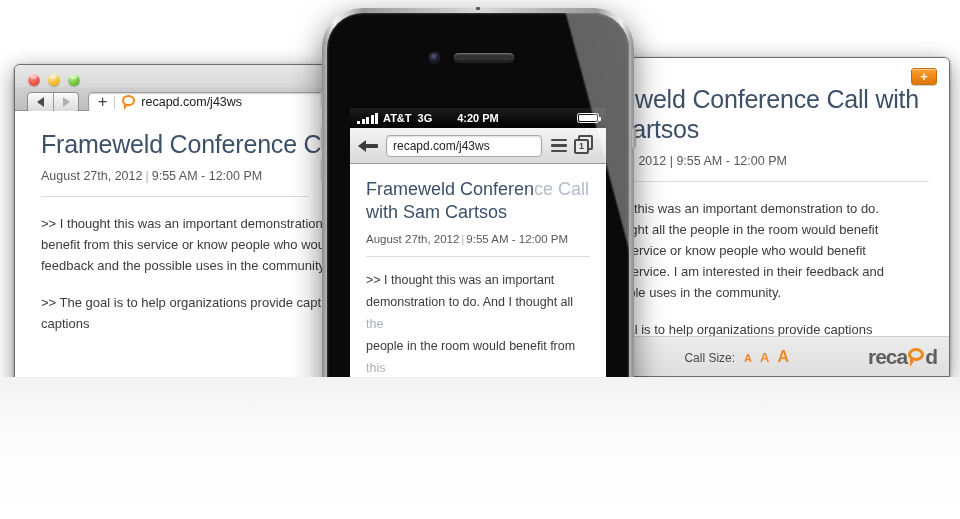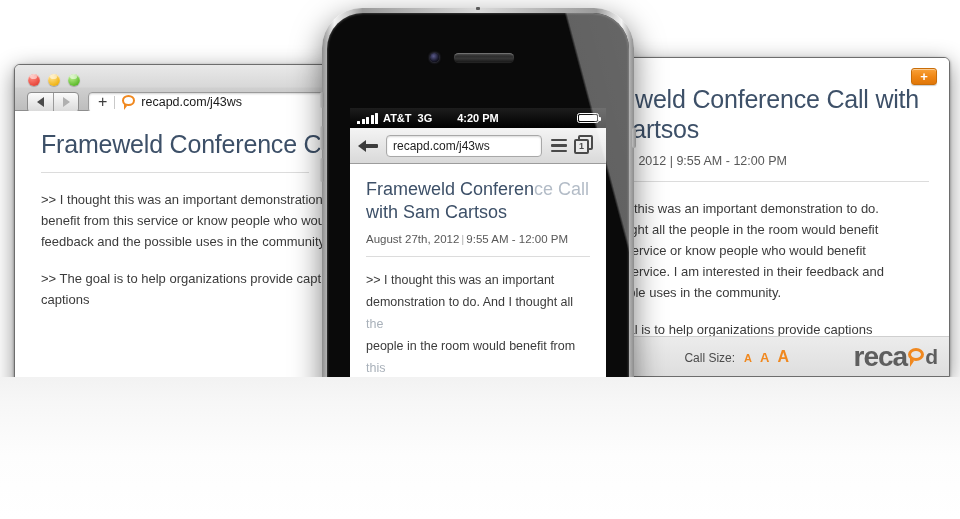--- a/index.html
+++ b/index.html
@@ -113,21 +113,21 @@
     background:linear-gradient(180deg,#ececec,#dedede);
     border-top:1px solid #cfcfcf;
     display:flex; align-items:center;
   }
   .foot-link { color:#f0881f; font-size:12px; margin-left:14px; white-space:nowrap; }
   .textsize-grp { display:flex; align-items:baseline; margin-left:52px; }
   .ts-label { color:#4a4a4a; font-size:12px; margin-right:9px; }
   .ts-a { color:#f0881f; font-weight:bold; margin-right:8px; }
   .ts-1{font-size:11px;} .ts-2{font-size:13px;} .ts-3{font-size:16px;}
   .brand { margin-left:auto; margin-right:12px; display:flex; align-items:center; }
-  .brand-txt { font-size:28px; color:#5e5e5e; letter-spacing:-1px; font-weight:bold; }
+  .brand-txt { font-size:21px; color:#5e5e5e; letter-spacing:-1px; font-weight:bold; }
   .brand-p { position:relative; width:17px; height:19px; margin:0 0 0 1px; }
   .brand-p .ring { position:absolute; left:0; top:1px; width:16px; height:13px;
      border:3px solid #f0881f; border-radius:50%; box-sizing:border-box; }
   .brand-p .tail { position:absolute; left:2px; top:10px; width:0; height:0;
      border-left:4px solid #f0881f; border-top:4px solid transparent; border-bottom:6px solid transparent; }
   .brand-d { font-size:21px; color:#5e5e5e; letter-spacing:-1px; font-weight:bold; }
 
   
   #phone {
     position:absolute; left:322px; top:8px; width:312px; height:392px;
@@ -290,20 +290,23 @@
                 <span class="tail"></span>
             </span>
             <span>recapd.com/j43ws</span>
           </div>
         </div>
       </div>
 
       <div class="win-body">
         <div class="page">
           <div class="doc-title">Frameweld Conference Call with Sam Cartsos</div>
+          <div class="doc-meta">
+            <span>August 27th, 2012</span><span class="pipe">|</span><span>9:55 AM - 12:00 PM</span>
+          </div>
           <div class="doc-rule"></div>
           <div class="doc-p" style="white-space:normal; width:620px">&gt;&gt; I thought this was an important demonstration to do.  And I thought all the people in the room would benefit from this service or know people who would benefit from this service.  I am interested in their feedback and the possible uses in the community.</div>
           <div class="doc-p" style="white-space:normal; width:620px">&gt;&gt; The goal is to help organizations provide captions and give them the tools to quickly archive and edit the captions</div>
         </div>
         <div class="sbar">
           <div class="sthumb" style="top:0; height:96px"></div>
         </div>
       </div>
     </div>
 

